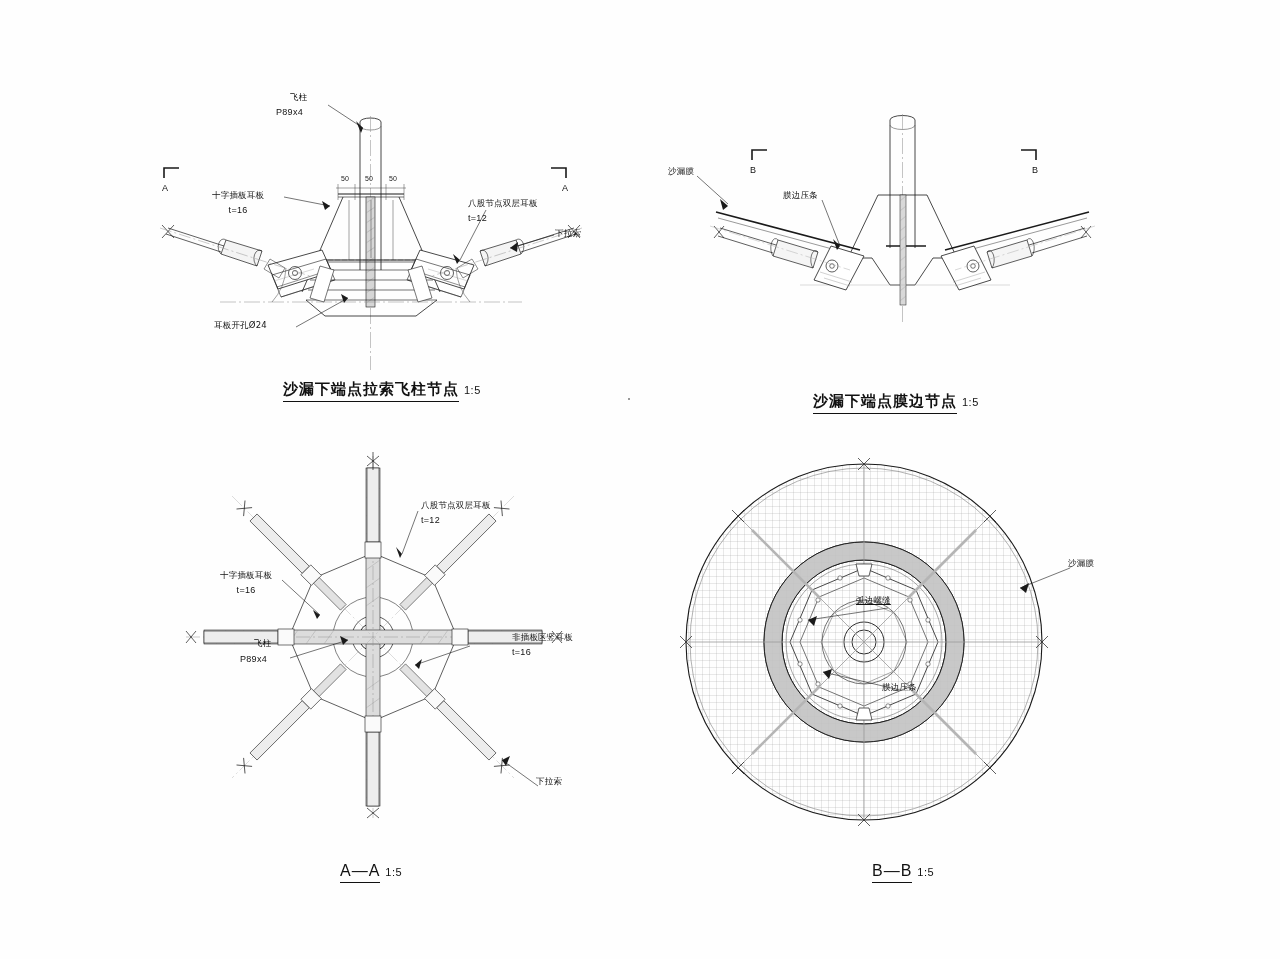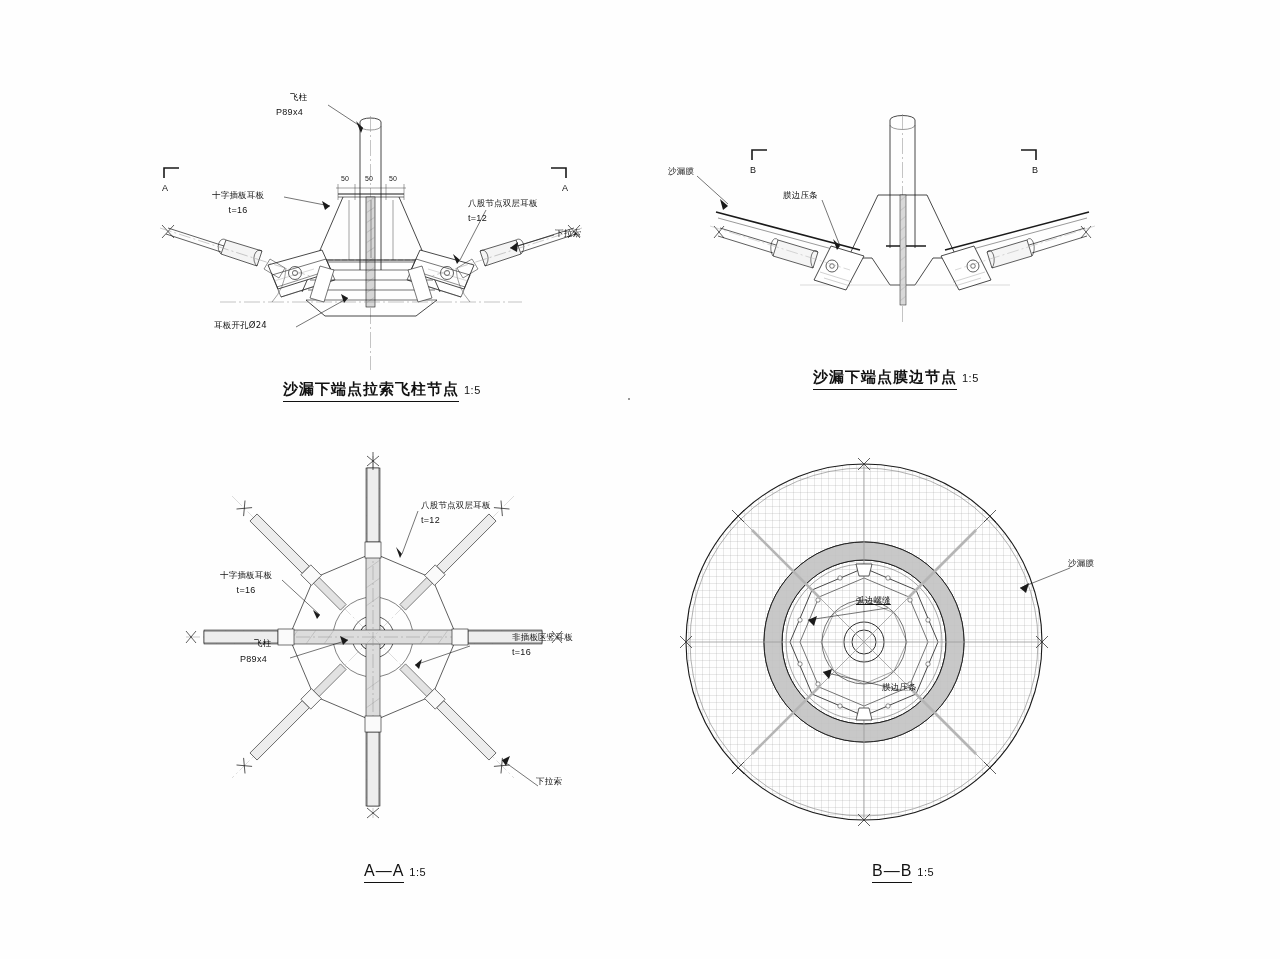--- a/index.html
+++ b/index.html
@@ -384,21 +384,21 @@
       <svg width="20" height="22">
         <path d="M18,12 L18,2 L3,2" stroke="#1a1a1a" stroke-width="1.6" fill="none"></path>
       </svg>
       <span style="position:absolute; left:14px; top:17px;">B</span>
     </div>
 
     <div class="cad-label" style="left:18px; top:66px;">沙漏膜</div>
     <div class="cad-label" style="left:133px; top:90px;">膜边压条</div>
   </div>
 
-  <div class="view-title" style="left:813px; top:368px;">
+  <div class="view-title" style="left:813px; top:392px;">
     <span class="tt">沙漏下端点膜边节点</span><span class="scale">1:5</span>
   </div>
 
   <div class="tinydot" style="left:628px; top:398px;"></div>
 
   <div class="panel" style="left:170px; top:450px; width:440px; height:380px;">
     <svg width="440" height="380" viewBox="0 0 440 380">
       <defs>
         <g id="rod-h">
           <rect x="0" y="-3" width="92" height="6" fill="#e8e8e8" stroke="#1a1a1a" stroke-width="0.6"></rect>
@@ -542,21 +542,21 @@
     </div>
 
     <div class="cad-label" style="left:298px; top:182px;padding-left:44px;">
       <span>非插板区竖耳板</span>
       <div class="cad-sub" style="margin-top:3px;">t=16</div>
     </div>
 
     <div class="cad-label" style="left:366px; top:326px;">下拉索</div>
   </div>
 
-  <div class="sec-title" style="left:364px; top:862px;">
+  <div class="sec-title" style="left:340px; top:862px;">
     <span class="tt">A—A</span><span class="scale">1:5</span>
   </div>
 
   <div class="panel" style="left:660px; top:450px; width:480px; height:390px;">
     <svg width="480" height="390" viewBox="0 0 480 390">
       <defs>
         <pattern id="meshPat" width="7" height="7" patternUnits="userSpaceOnUse">
           <path d="M0,0 L7,0 M0,0 L0,7" stroke="#9d9d9d" stroke-width="0.45" fill="none"></path>
         </pattern>
         <clipPath id="outerClip">

